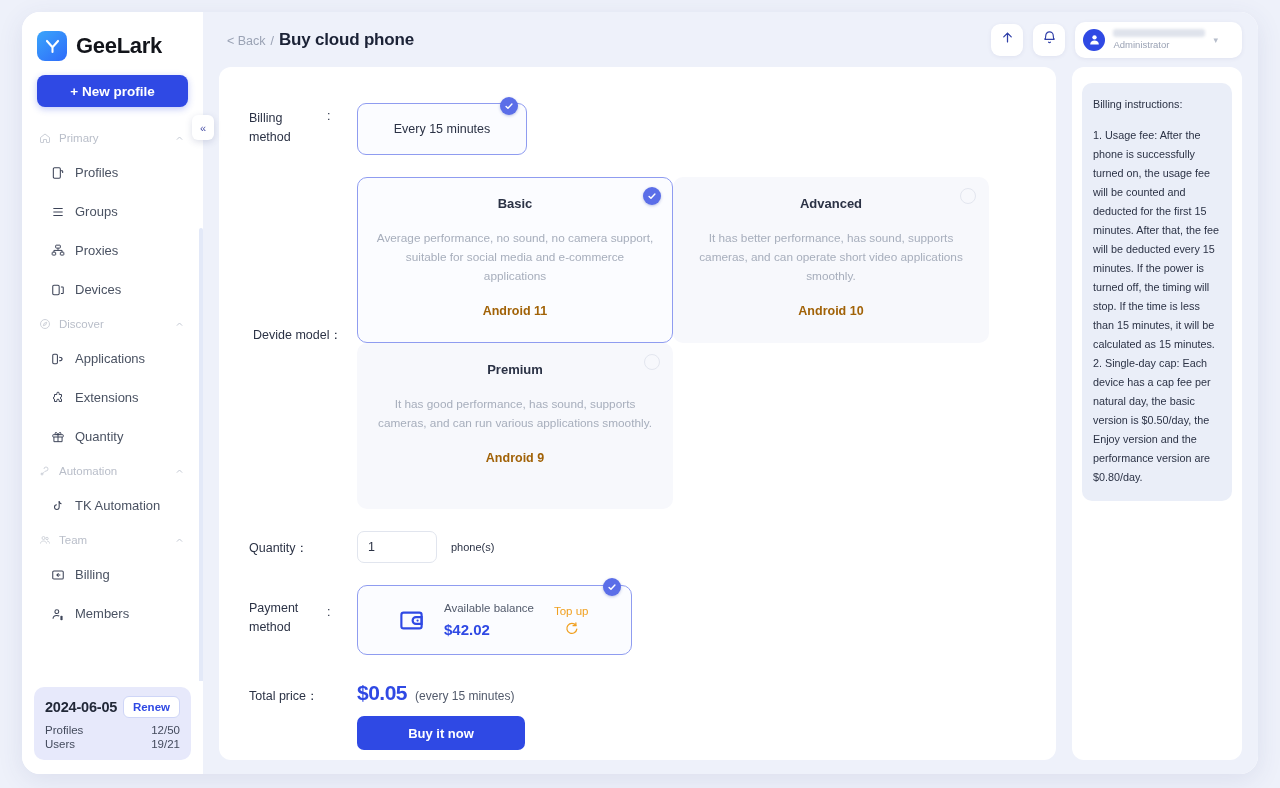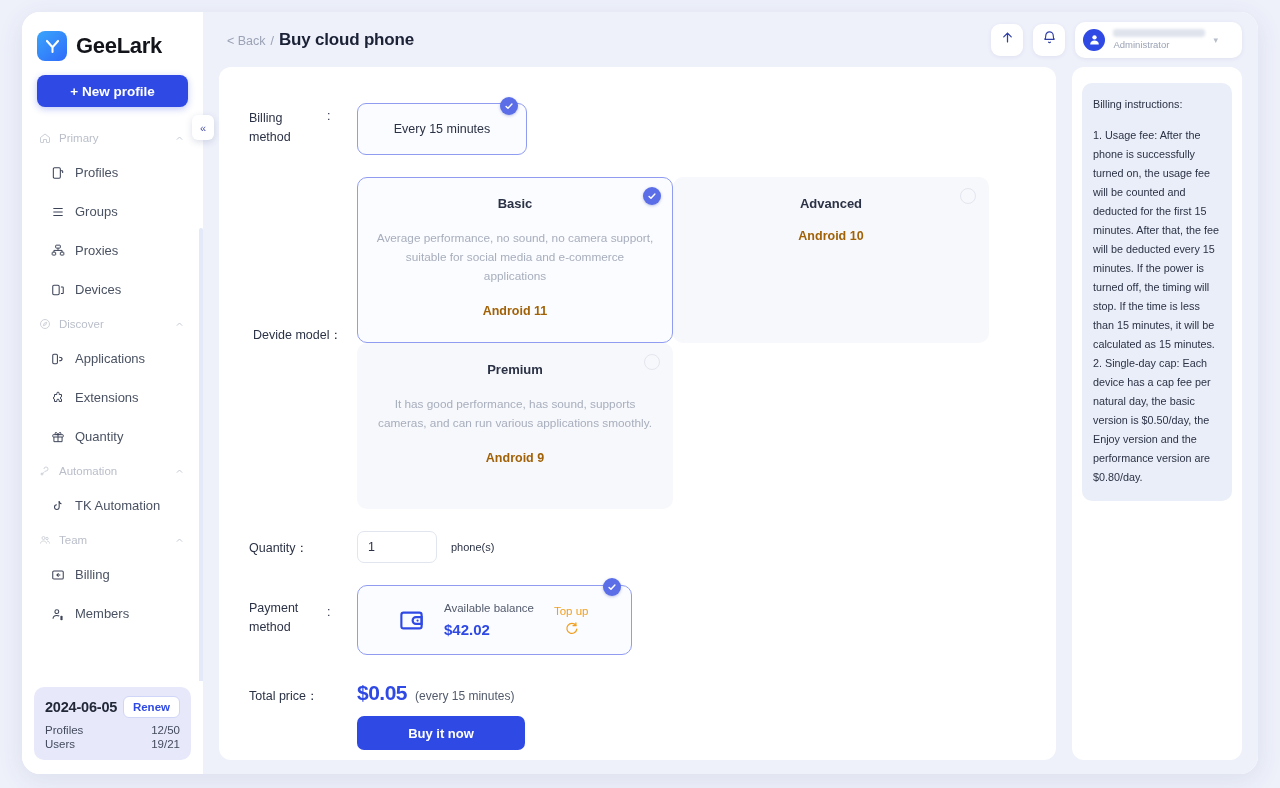--- a/index.html
+++ b/index.html
@@ -641,20 +641,21 @@
               <div class="dev-os">Android 11</div>
               <span class="check-badge">
                 <svg width="10" height="10" viewBox="0 0 24 24" fill="none" stroke="#fff" stroke-width="3.4" stroke-linecap="round" stroke-linejoin="round">
                     <path d="M5 13l4.5 4.5L19 7"></path>
                   </svg>
               </span>
             </div>
 
             <div class="dev-card">
               <div class="dev-title">Advanced</div>
+              <div class="dev-desc">It has better performance, has sound, supports cameras, and can operate short video applications smoothly.</div>
               <div class="dev-os">Android 10</div>
               <span class="radio-empty"></span>
             </div>
 
             <div class="dev-card">
               <div class="dev-title">Premium</div>
               <div class="dev-desc">It has good performance, has sound, supports cameras, and can run various applications smoothly.</div>
               <div class="dev-os">Android 9</div>
               <span class="radio-empty"></span>
             </div>

